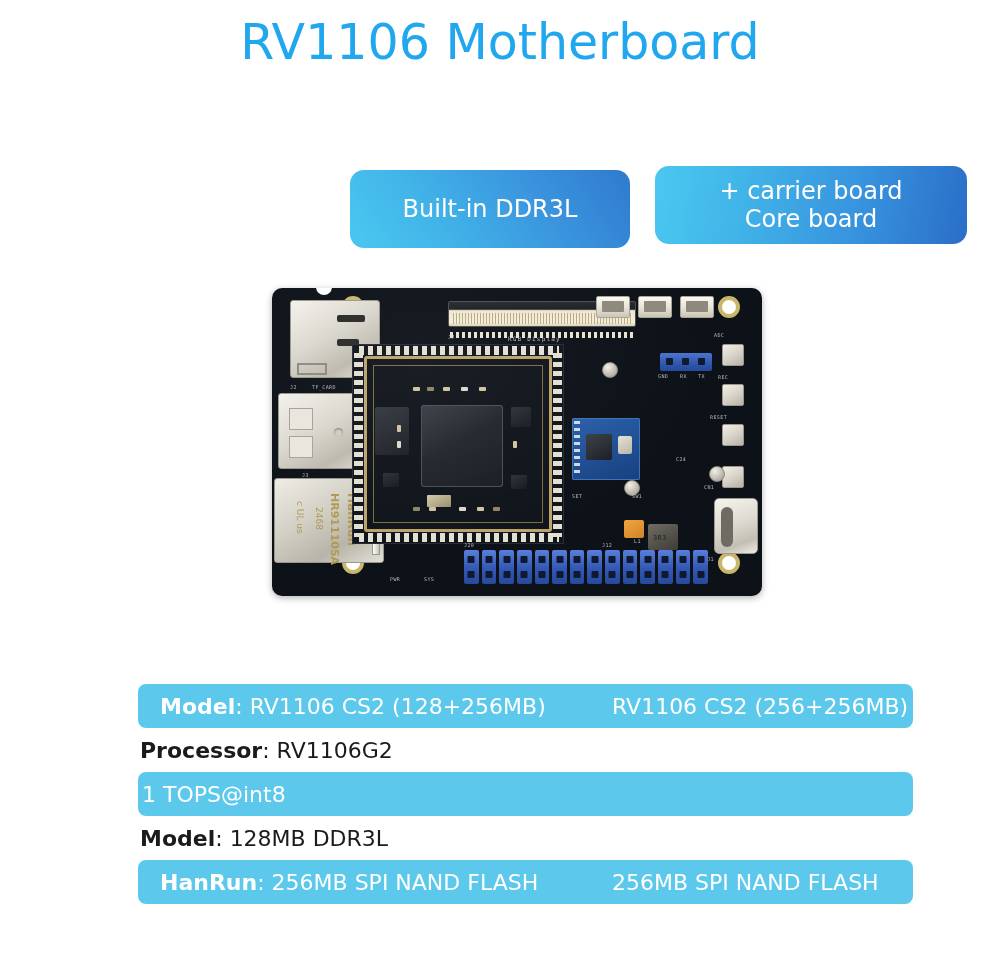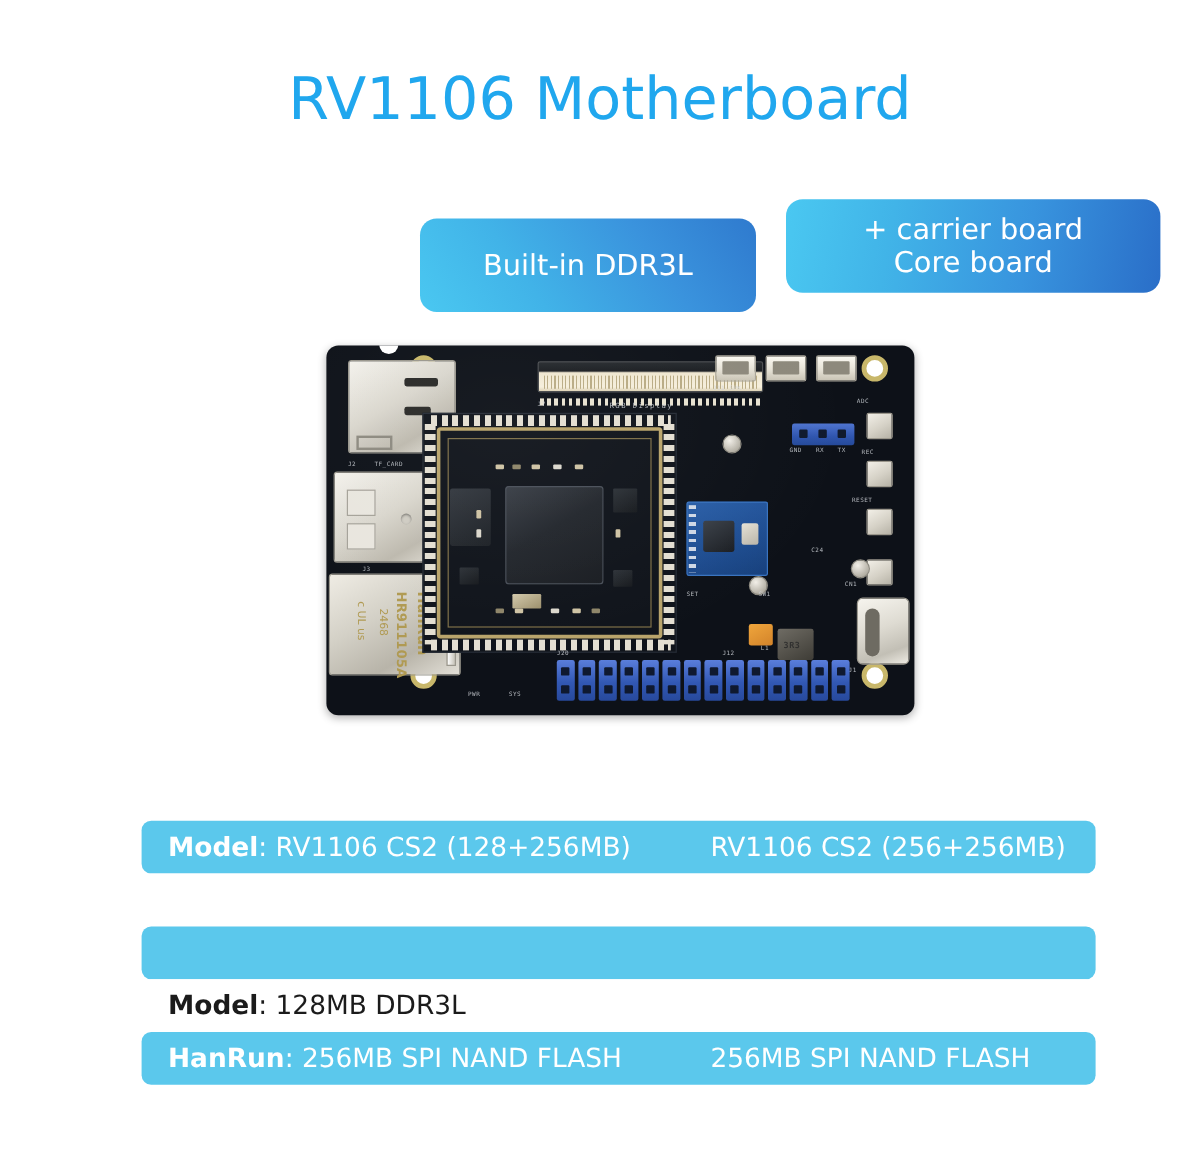--- a/index.html
+++ b/index.html
@@ -22,21 +22,20 @@
     top: 8px;
     left: 0;
     width: 1000px;
     text-align: center;
     font-size: 49px;
     font-weight: 400;
     letter-spacing: 0px;
     color: #20a7ee;
     line-height: 70px;
     white-space: nowrap;
-    margin-top: 40px;
   }
 
   
   .badges {
     position: absolute;
     top: 166px;
     left: 0;
     width: 1000px;
     height: 80px;
   }
@@ -52,21 +51,21 @@
     font-weight: 400;
     box-sizing: border-box;
     line-height: 1.18;
     padding: 0 10px;
   }
   #badge-0 {
     left: 38px; top: 0; width: 270px; height: 78px;
     background: linear-gradient(100deg, #49c6f0 0%, #3fb6e9 25%, #3a95de 65%, #2f79cf 100%);
   }
   #badge-1 {
-    left: 350px; top: 16px; width: 280px; height: 78px;
+    left: 350px; top: 4px; width: 280px; height: 78px;
     background: linear-gradient(55deg, #4ac8f1 0%, #41b3e8 32%, #3a93dd 68%, #2f7ace 100%);
   }
   #badge-2 {
     left: 655px; top: 0; width: 312px; height: 78px;
     background: linear-gradient(100deg, #4ac8f1 0%, #41b4e8 28%, #3894de 64%, #2a6ec8 100%);
   }
   .badge-line { display: block; }
 
   
   .board-area {
@@ -357,21 +356,21 @@
     width: 795px;
   }
   .spec-row {
     position: relative;
     height: 44px;
     display: flex;
     align-items: center;
     border-radius: 8px;
     box-sizing: border-box;
   }
-  .spec-row.band { background: #5bc8ec; }
+  .spec-row.band { background: #5bc8ec; margin-left: 20px; }
   .spec-row.plain { background: #ffffff; }
   .cell {
     font-size: 22px;
     white-space: nowrap;
     overflow: hidden;
   }
   .cell-left  { width: 470px; padding-left: 22px; box-sizing: border-box; }
   .cell-right { flex: 1; padding-left: 4px; box-sizing: border-box; }
   .spec-row.band .cell { color: #ffffff; }
   .spec-row.plain .cell { color: #1b1b1b; }
@@ -540,23 +539,25 @@
 </div>
 
 <div class="spec-table">
 
   <div class="spec-row band">
     <div class="cell cell-left"><span class="lab">Model</span><span>: </span><span>RV1106 CS2 (128+256MB)</span></div>
     <div class="cell cell-right">RV1106 CS2 (256+256MB)</div>
   </div>
 
   <div class="spec-row plain">
+    <div class="cell cell-left"><span class="lab">Processor</span><span>: </span><span>RV1106G2</span></div>
   </div>
 
   <div class="spec-row band">
+    <div class="cell cell-right">1 TOPS@int8</div>
   </div>
 
   <div class="spec-row plain">
     <div class="cell cell-left"><span class="lab">Model</span><span>: </span><span>128MB DDR3L</span></div>
   </div>
 
   <div class="spec-row band">
     <div class="cell cell-left"><span class="lab">HanRun</span><span>: </span><span>256MB SPI NAND FLASH</span></div>
     <div class="cell cell-right">256MB SPI NAND FLASH</div>
   </div>

